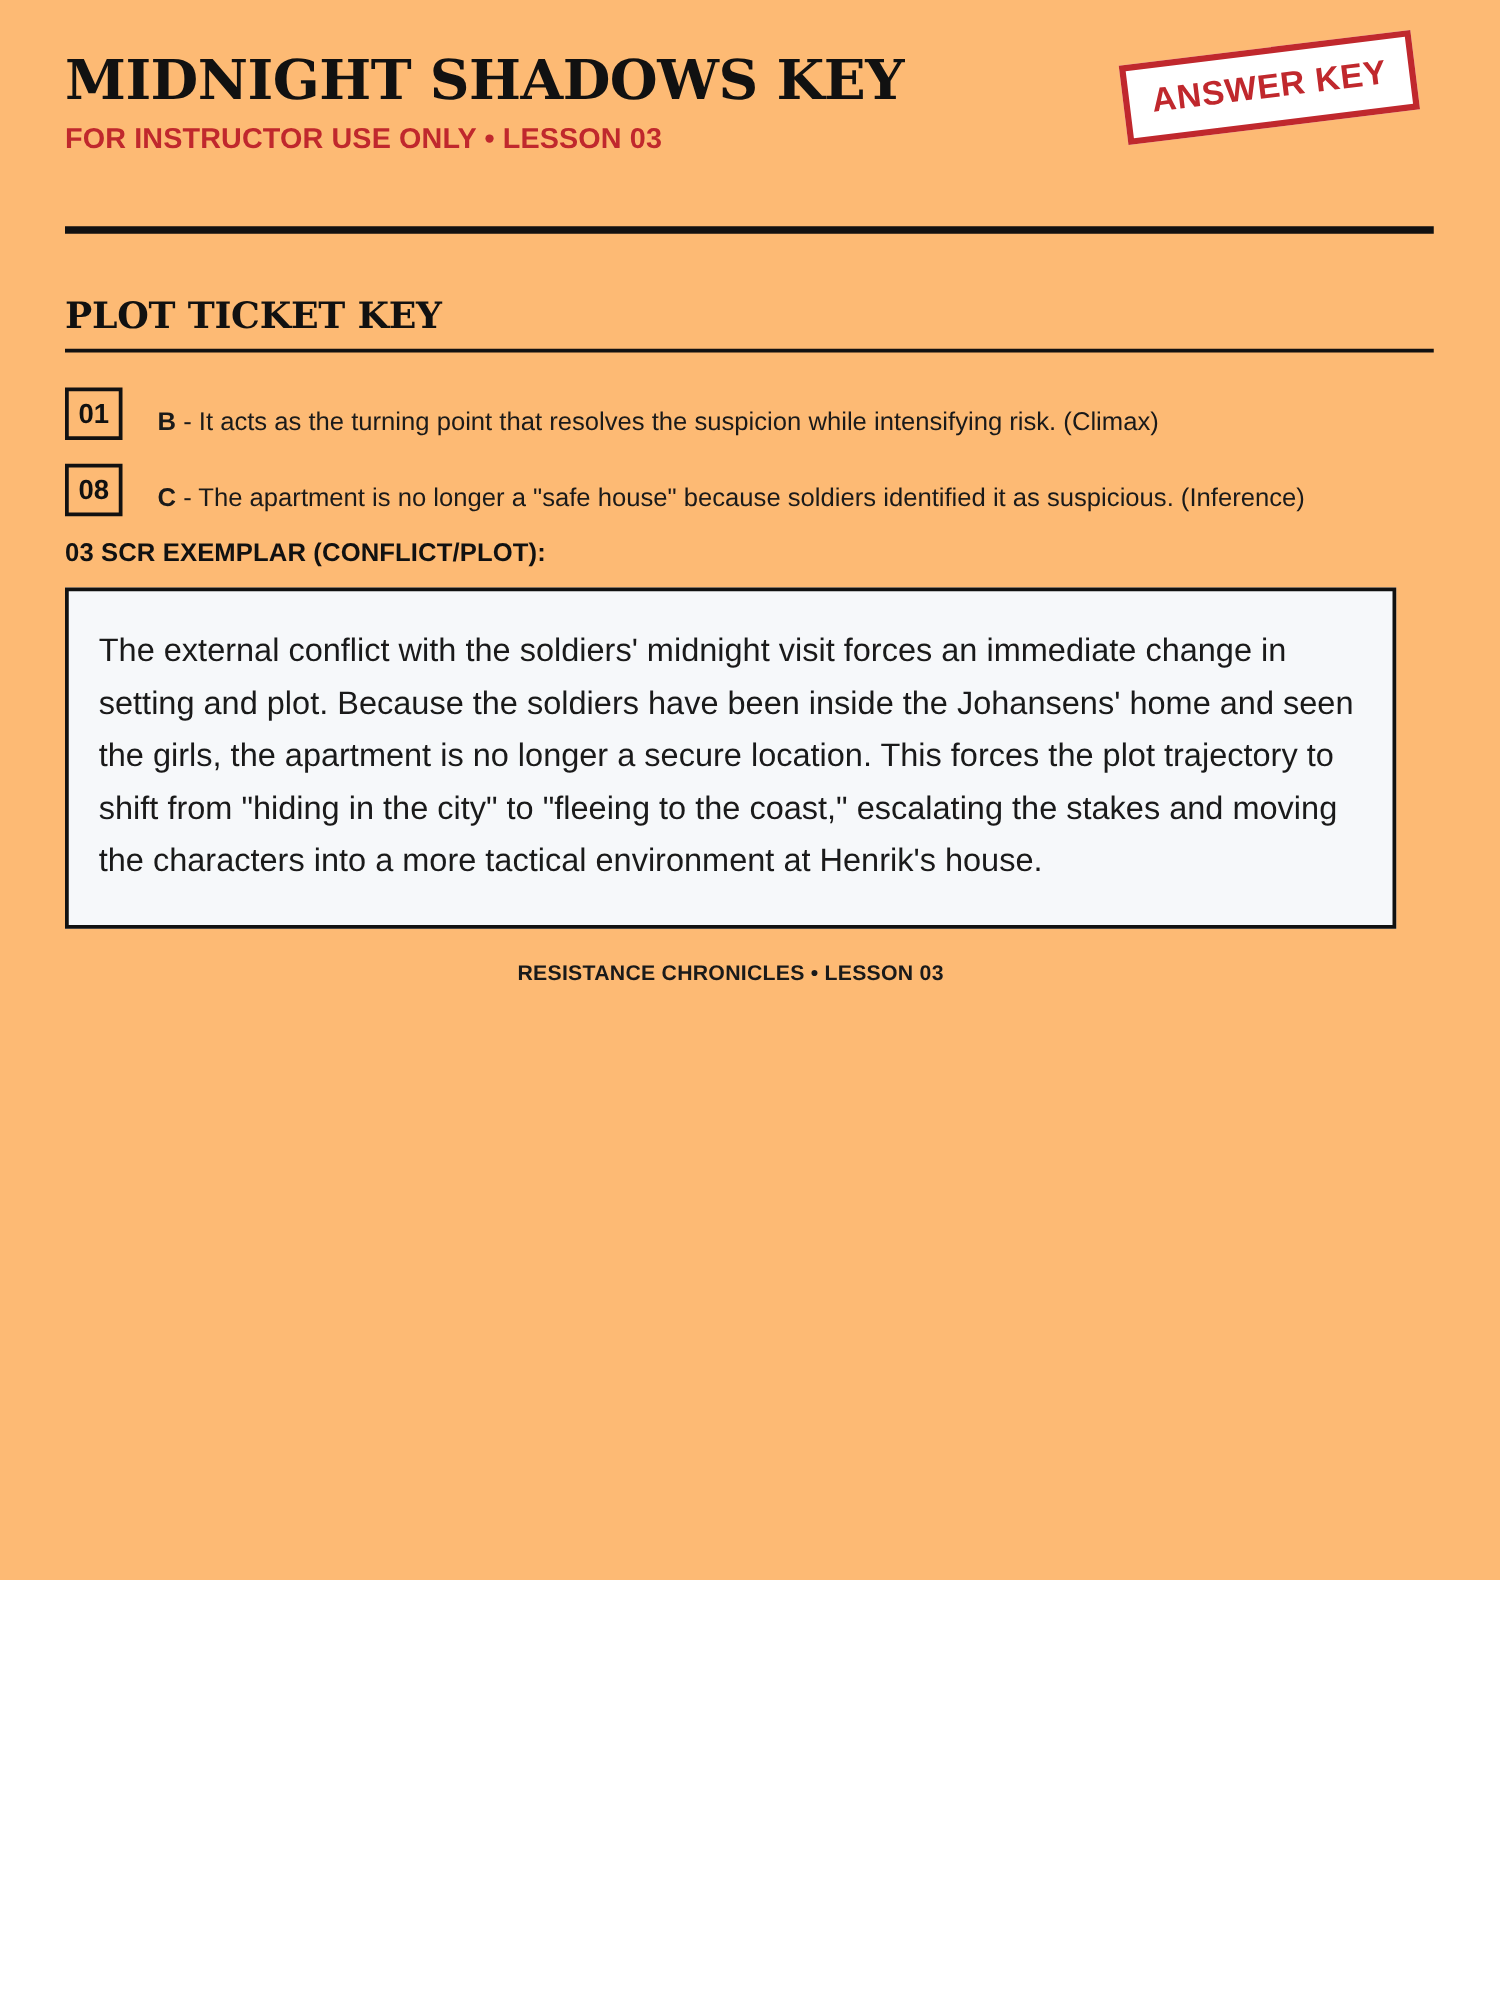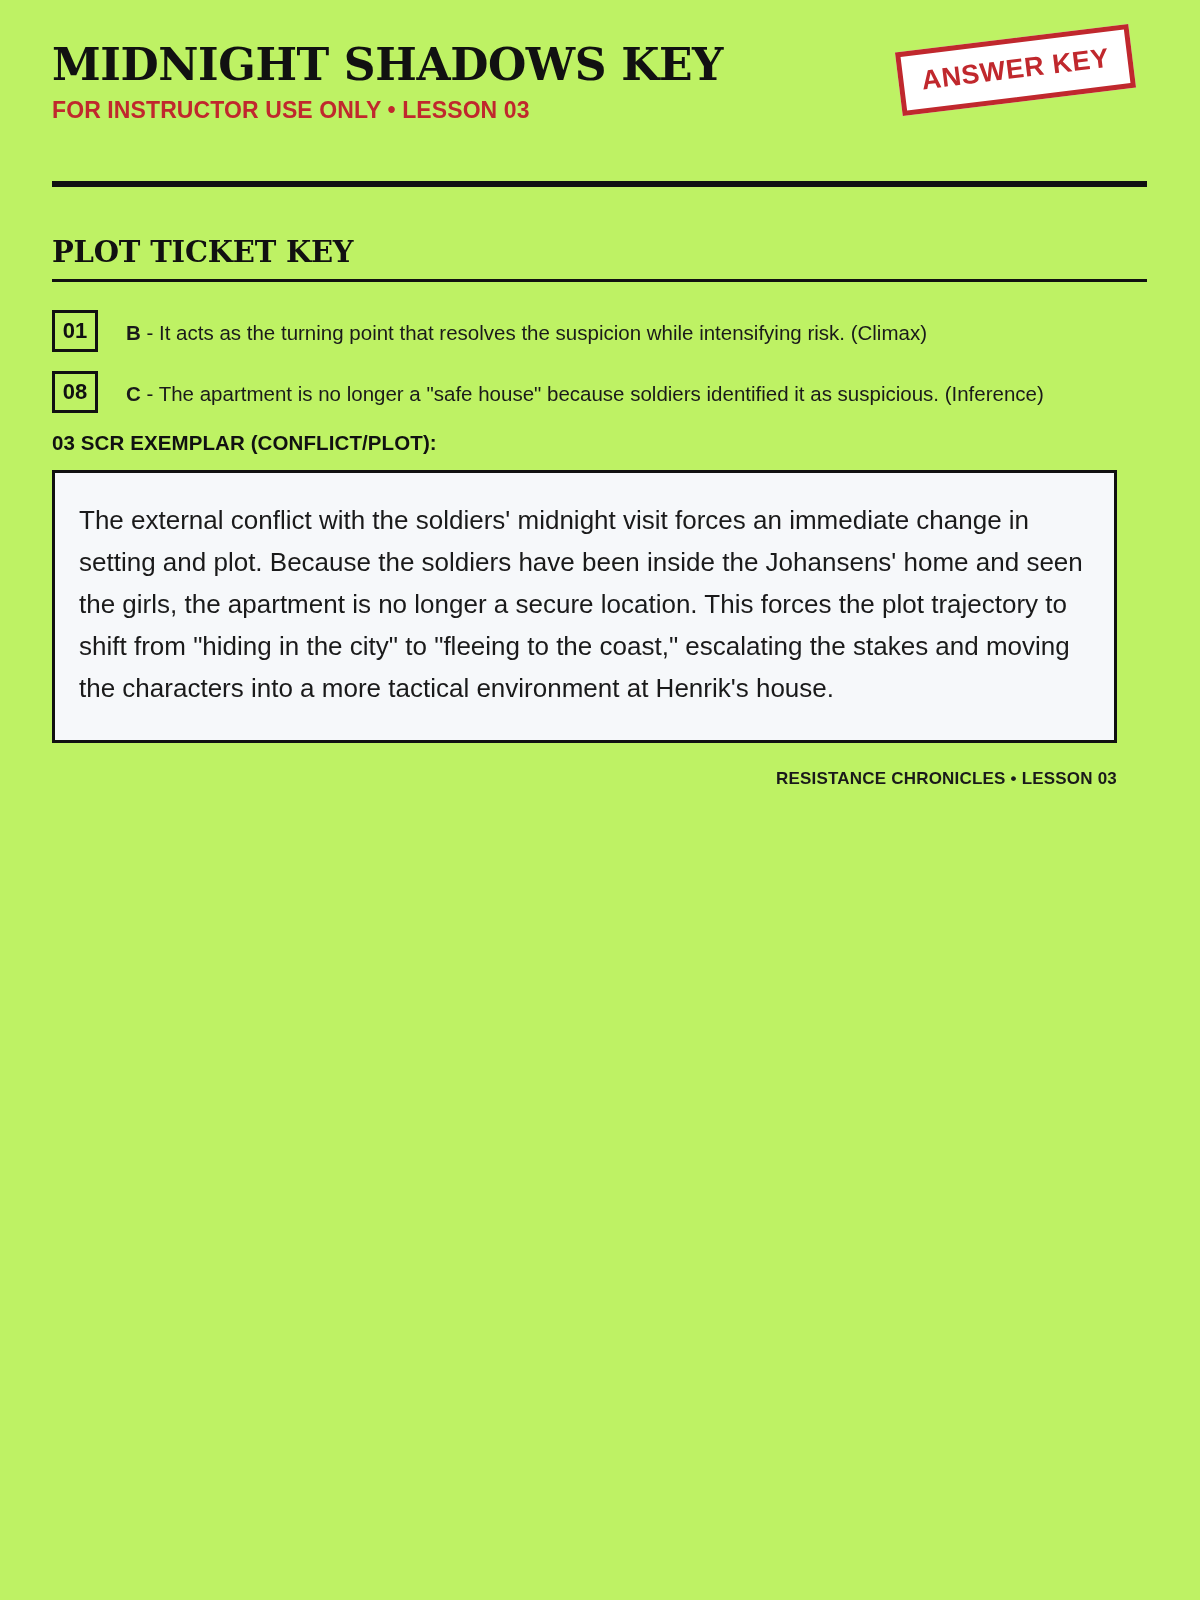--- a/index.html
+++ b/index.html
@@ -13,22 +13,22 @@
     position: relative;
     font-family: "Liberation Sans", sans-serif;
     color: #111111;
     overflow: hidden;
   }
 
   .page {
     position: absolute;
     left: 0; top: 0;
     width: 1200px;
-    height: 1600px;
-    background: #bef264;
+    height: 1264px;
+    background: #fdba74;
   }
 
   .content {
     position: absolute;
     left: 52px;
     top: 0;
     width: 1095px;
   }
 
   
@@ -106,21 +106,21 @@
     background: #111111;
     width: 1095px;
   }
 
   
   .answers {
     margin-top: 26px;
   }
   .answer-row {
     display: flex;
-    align-items: center;
+    align-items: flex-end;
     margin-bottom: 17px;
   }
   .num-box {
     flex: 0 0 auto;
     width: 46px;
     height: 42px;
     border: 3px solid #111111;
     box-sizing: border-box;
     display: flex;
     align-items: center;
@@ -171,21 +171,21 @@
     font-size: 26px;
     line-height: 1.62;
     color: #1a1a1a;
     margin: 0;
   }
 
   
   .footer {
     margin-top: 26px;
     width: 1065px;
-    text-align: right;
+    text-align: center;
   }
   .footer-text {
     font-family: "Liberation Sans", sans-serif;
     font-weight: bold;
     font-size: 17px;
     letter-spacing: 0.2px;
     color: #1a1a1a;
   }
 </style>
 </head>

